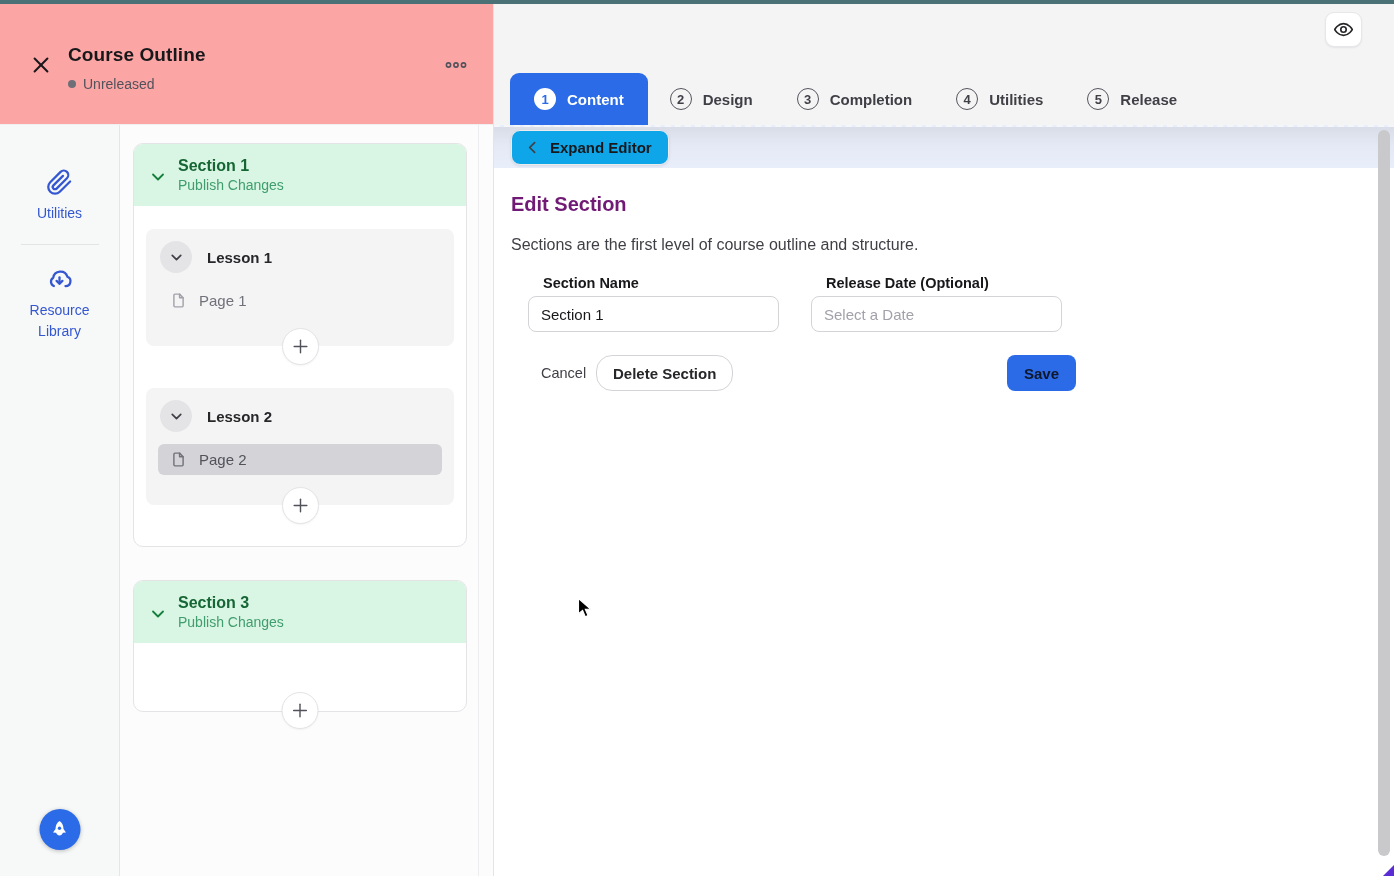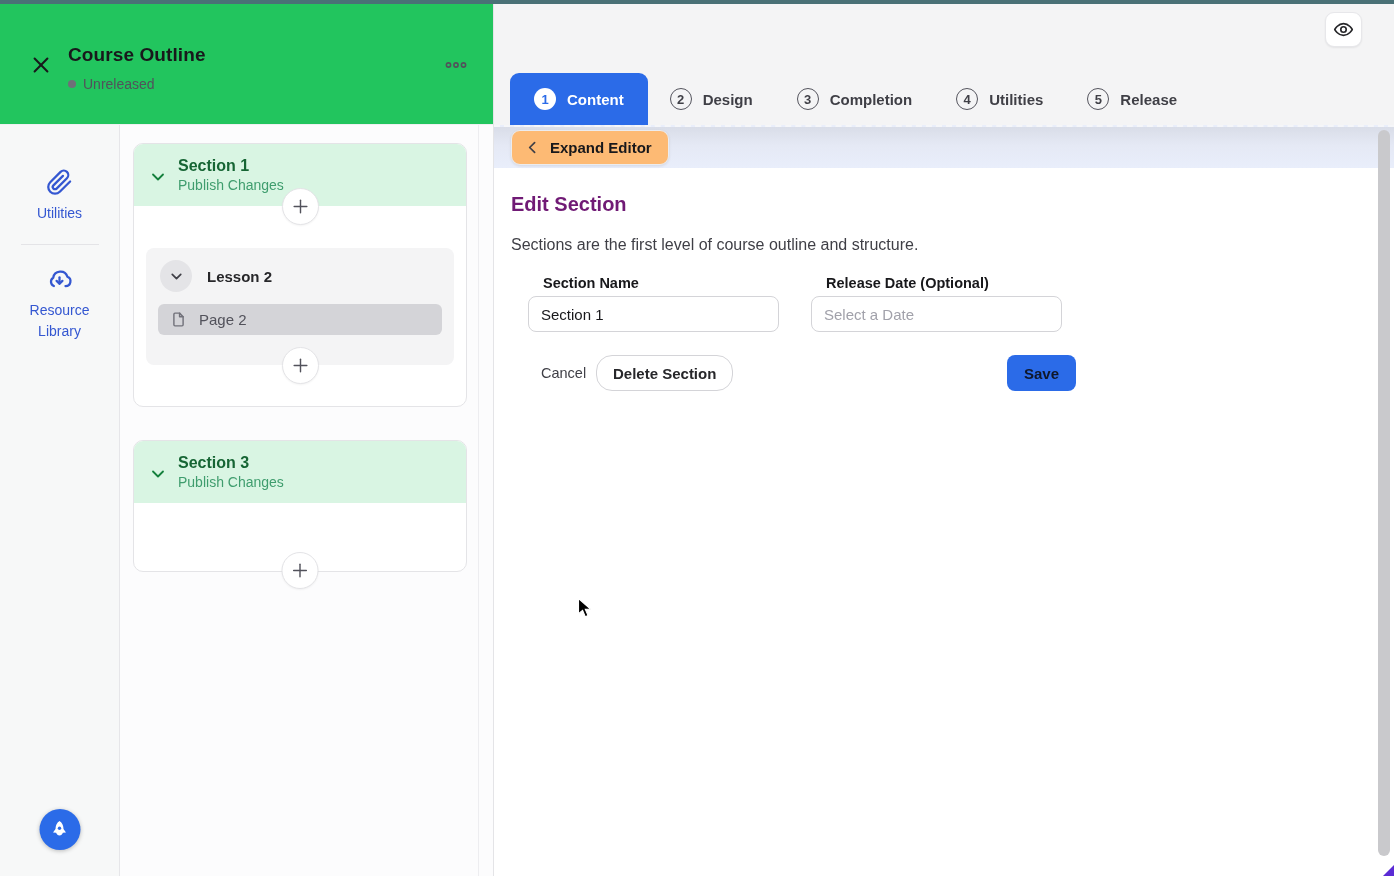--- a/index.html
+++ b/index.html
@@ -4,21 +4,21 @@
 <style>
   * { margin:0; padding:0; box-sizing:border-box; }
   body { font-family:"Liberation Sans", sans-serif; background:#fff; }
   .screen { position:relative; width:1394px; height:876px; overflow:hidden; background:#fff; }
 
   
   .topbar { position:absolute; top:0; left:0; width:100%; height:4px; background:#4a7176; }
 
   
   .left-panel { position:absolute; top:4px; left:0; width:494px; height:872px; background:#fff; border-right:1px solid #e4e4e7; }
-  .left-header { position:relative; height:121px; background:#22c55e; border-bottom:1px solid #f0f0f2; }
+  .left-header { position:relative; height:121px; background:#fca5a5; border-bottom:1px solid #f0f0f2; }
   .close-btn { position:absolute; left:27px; top:47px; width:28px; height:28px; display:flex; align-items:center; justify-content:center; color:#18181b; cursor:pointer; background:none; border:none; }
   .title-block { position:absolute; left:68px; top:40px; }
   .window-title { font-size:19px; font-weight:700; color:#18181b; letter-spacing:.1px; }
   .status-row { display:flex; align-items:center; gap:7px; margin-top:10px; }
   .status-dot { width:8px; height:8px; border-radius:50%; background:#6f6f78; }
   .status-text { font-size:14px; color:#52525b; }
   .menu-btn { position:absolute; right:24px; top:48px; width:26px; height:26px; display:flex; align-items:center; justify-content:center; color:#52525b; background:none; border:none; cursor:pointer; }
 
   .left-body { position:absolute; top:121px; left:0; right:0; bottom:0; display:flex; }
 
@@ -58,21 +58,21 @@
   .preview-btn { position:absolute; top:8px; right:32px; width:37px; height:35px; background:#fff; border:1px solid #e7e7ea; border-radius:9px; display:flex; align-items:center; justify-content:center; color:#27272a; cursor:pointer; box-shadow:0 1px 2px rgba(0,0,0,.07); z-index:5; }
 
   .tabs { position:absolute; top:69px; left:16px; height:52px; display:flex; z-index:3; }
   .tab { display:flex; align-items:center; gap:11px; padding:0 22px; font-size:15px; font-weight:600; color:#3f3f46; cursor:pointer; background:none; border:none; font-family:inherit; }
   .tab-num { width:22px; height:22px; border-radius:50%; display:flex; align-items:center; justify-content:center; font-size:13px; font-weight:700; }
   .tab .tab-num { border:1.5px solid #55555e; color:#3f3f46; }
   .tab.active { background:#2b6be8; border-radius:9px 9px 0 0; color:#fff; padding:0 24px; }
   .tab.active .tab-num { border:none; background:#fff; color:#2b6be8; }
 
   .strip { position:absolute; top:121px; left:0; width:100%; height:43px; background:linear-gradient(180deg,#d9dde8 0%,#e5e9f5 45%,#e9eefb 100%); border-top:2px dashed #f5f6f9; z-index:1; }
-  .expand-btn { position:absolute; top:126px; left:17px; height:35px; display:flex; align-items:center; gap:9px; padding:0 16px 0 12px; background:#fdba74; border:1px solid #ececee; border-radius:9px; font-size:15px; font-weight:700; color:#18181b; cursor:pointer; font-family:inherit; box-shadow:0 1px 3px rgba(0,0,0,.1); z-index:2; }
+  .expand-btn { position:absolute; top:126px; left:17px; height:35px; display:flex; align-items:center; gap:9px; padding:0 16px 0 12px; background:#0ea5e9; border:1px solid #ececee; border-radius:9px; font-size:15px; font-weight:700; color:#18181b; cursor:pointer; font-family:inherit; box-shadow:0 1px 3px rgba(0,0,0,.1); z-index:2; }
   .expand-chevron { color:#3f3f46; display:flex; }
 
   .content { position:absolute; top:164px; left:0; right:0; bottom:0; background:#fff; z-index:0; }
   .edit-heading { position:absolute; left:17px; top:25px; font-size:20px; font-weight:700; color:#701a75; }
   .edit-desc { position:absolute; left:17px; top:68px; font-size:16px; color:#3f3f46; }
   .field-label { position:absolute; top:107px; font-size:14.5px; font-weight:700; color:#18181b;margin-left:15px; }
   .field-input { position:absolute; top:128px; width:251px; height:36px; border:1px solid #d4d4d8; border-radius:8px; padding:0 12px; font-size:15px; color:#18181b; background:#fff; font-family:inherit; outline:none; }
   .field-input::placeholder { color:#a1a1aa; }
   .col1 { left:34px; } .col2 { left:317px; }
   .cancel-btn { position:absolute; left:47px; top:187px; height:36px; display:flex; align-items:center; font-size:14.5px; color:#3f3f46; background:none; border:none; cursor:pointer; font-family:inherit; }
@@ -149,20 +149,39 @@
               <svg width="20" height="20" viewBox="0 0 24 24" fill="none" stroke="currentColor" stroke-width="2.2" stroke-linecap="round" stroke-linejoin="round">
                   <polyline points="6 9 12 15 18 9"></polyline>
                 </svg>
             </span>
             <div>
               <div class="section-name">Section 1</div>
               <div class="section-status">Publish Changes</div>
             </div>
           </div>
 
+          <div class="lesson-card">
+            <div class="lesson-head">
+              <button class="lesson-toggle">
+                <svg width="17" height="17" viewBox="0 0 24 24" fill="none" stroke="currentColor" stroke-width="2.4" stroke-linecap="round" stroke-linejoin="round">
+                    <polyline points="6 9 12 15 18 9"></polyline>
+                  </svg>
+              </button>
+              <span class="lesson-name">Lesson 1</span>
+            </div>
+            <div class="page-row">
+              <span class="page-icon">
+                <svg width="17" height="17" viewBox="0 0 24 24" fill="none" stroke="currentColor" stroke-width="2" stroke-linecap="round" stroke-linejoin="round">
+                    <path d="M13.5 3H7a1.5 1.5 0 0 0-1.5 1.5v15A1.5 1.5 0 0 0 7 21h10a1.5 1.5 0 0 0 1.5-1.5V8z"></path>
+                    <polyline points="13.5 3 13.5 8 18.5 8"></polyline>
+                  </svg>
+              </span>
+              <span>Page 1</span>
+            </div>
+          </div>
           <button class="add-btn">
             <svg width="19" height="19" viewBox="0 0 24 24" fill="none" stroke="currentColor" stroke-width="1.8" stroke-linecap="round">
                 <line x1="12" y1="4" x2="12" y2="20"></line>
                 <line x1="4" y1="12" x2="20" y2="12"></line>
               </svg>
           </button>
 
           <div class="lesson-card">
             <div class="lesson-head">
               <button class="lesson-toggle">

